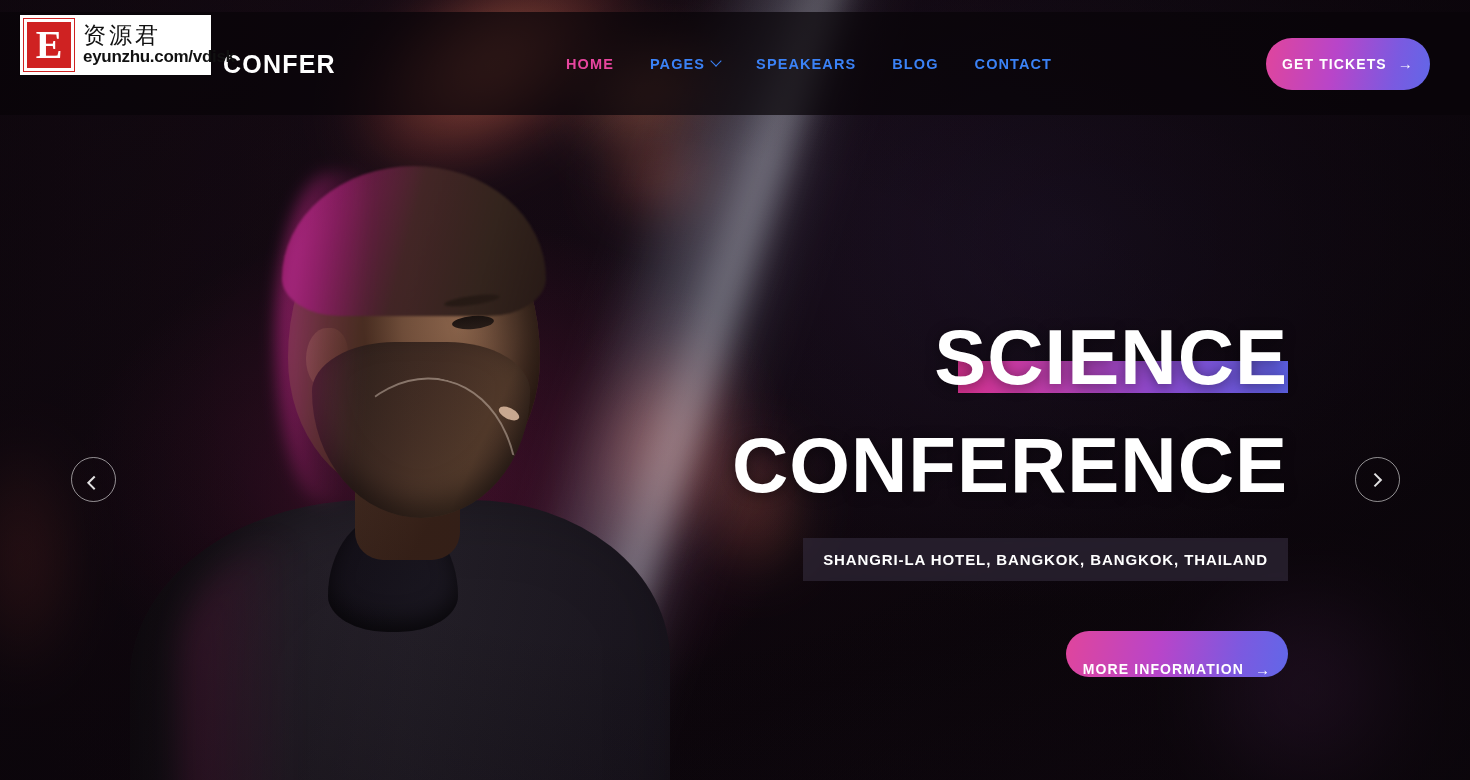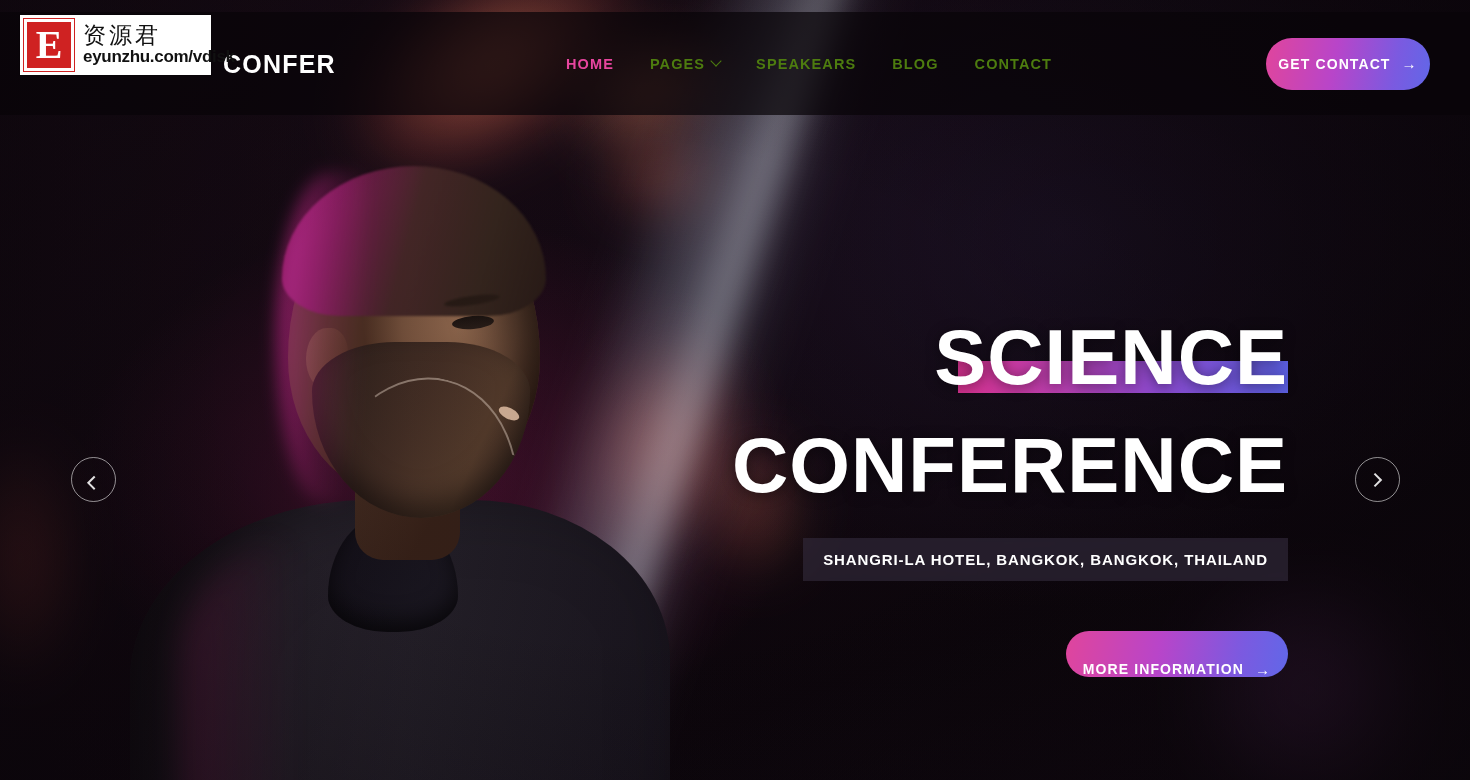--- a/index.html
+++ b/index.html
@@ -160,21 +160,21 @@
   }
   .brand-text {
     font-size:25px; font-weight:bold; color:#ffffff;
     letter-spacing:1.2px; padding-left:183px;
   }
 
   .nav { position:absolute; left:548px; top:50%; transform:translateY(-50%);
          display:flex; align-items:center; gap:0;text-align:center; }
   .nav-item {
     font-size:14.5px; font-weight:bold; letter-spacing:1.1px;
-    color:#4d7c0f; padding:8px 18px; cursor:pointer;
+    color:#3b82f6; padding:8px 18px; cursor:pointer;
     display:flex; align-items:center; gap:7px; white-space:nowrap;
   }
   .nav-item.active { color:#e8459f; }
   .chev-down {
     display:inline-block; width:8px; height:8px;
     border-right:1.8px solid currentColor; border-bottom:1.8px solid currentColor;
     transform:translateY(-3px) rotate(45deg);
   }
 
   .btn-pill {
@@ -327,21 +327,21 @@
       </div>
       <div class="nav-item">
         <span>BLOG</span>
       </div>
       <div class="nav-item">
         <span>CONTACT</span>
       </div>
     </nav>
 
     <button class="btn-pill btn-tickets">
-      <span>GET CONTACT</span>
+      <span>GET TICKETS</span>
       <span class="arrow-glyph">→</span>
     </button>
   </div>
 
   <div class="hero-content">
 
     <div class="headline-wrap">
       <div class="line1">
         <div class="gradient-bar"></div>
         <div class="h-title">SCIENCE</div>

